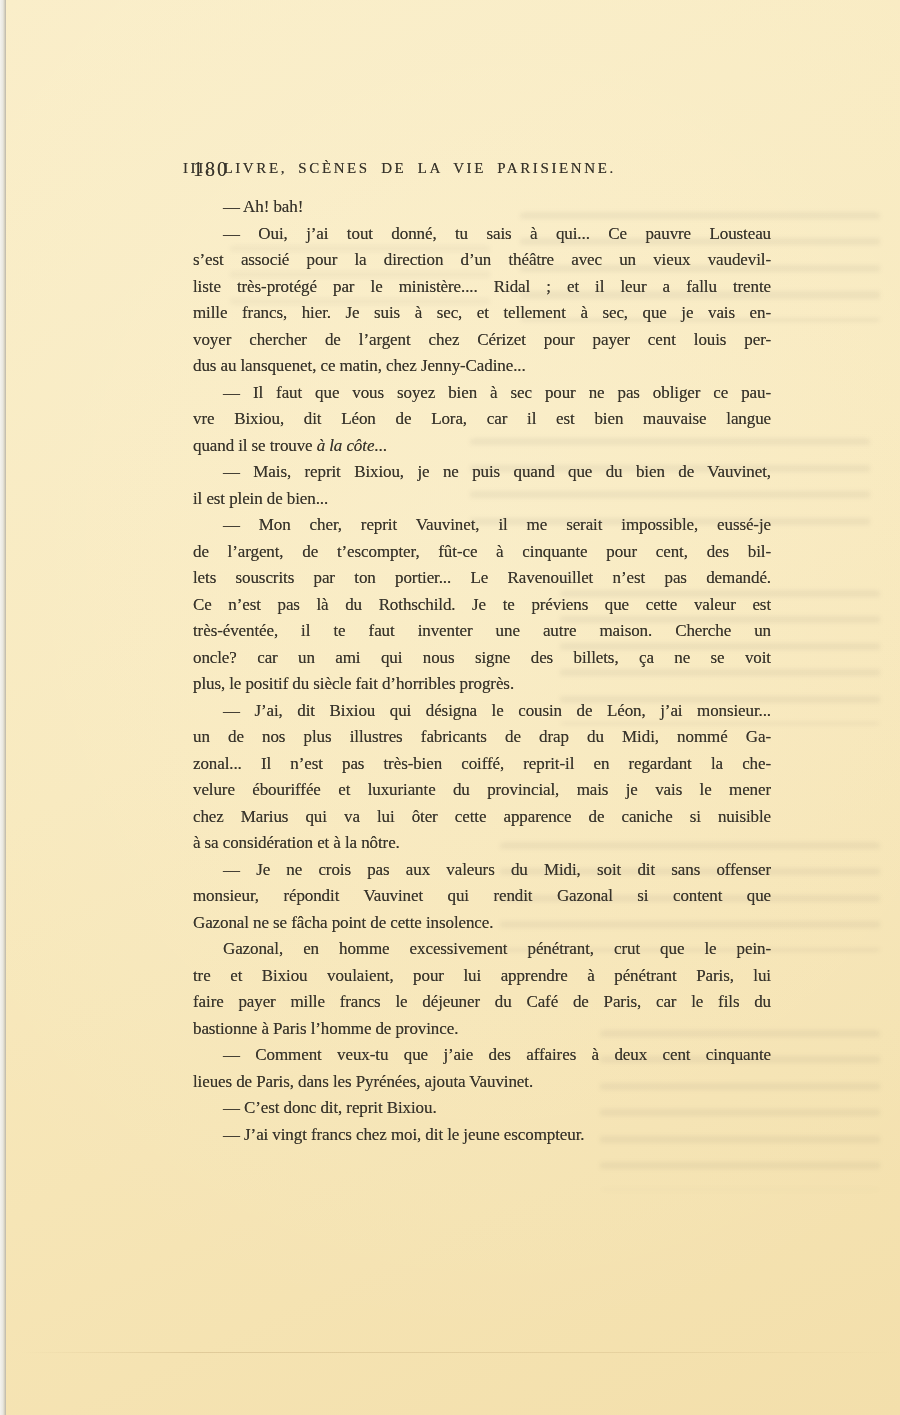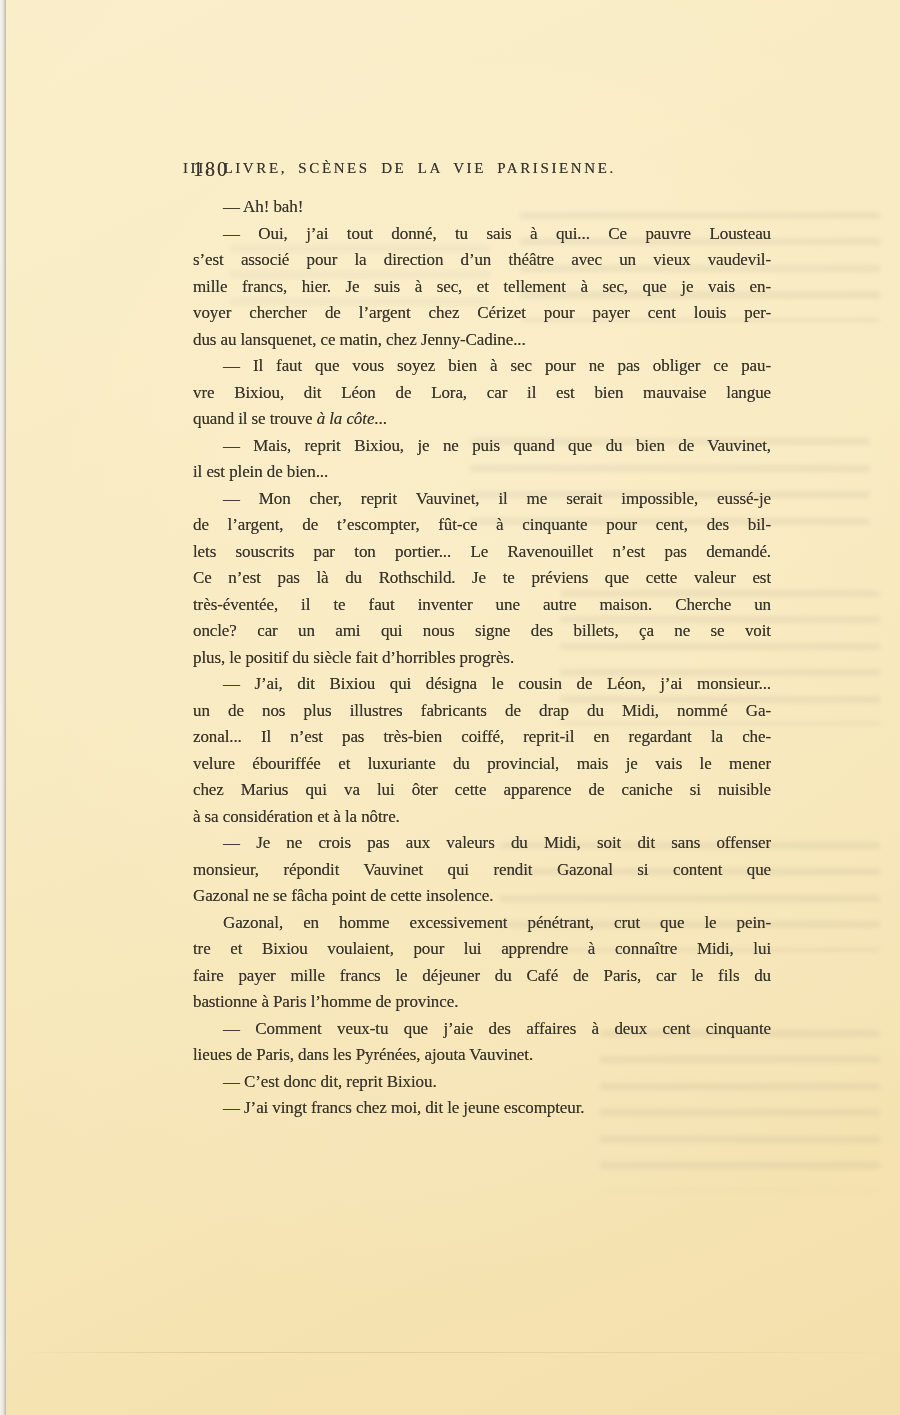--- a/index.html
+++ b/index.html
@@ -103,20 +103,21 @@
       <span class="pagenum">180</span>
       <span class="running-title">III. LIVRE, SCÈNES DE LA VIE PARISIENNE.</span>
     </div>
     <div class="body" id="text-block">
         <div class="paragraph">
           <div class="line last indent"><span>— Ah! bah!</span></div>
         </div>
         <div class="paragraph">
           <div class="line indent"><span>— Oui, j’ai tout donné, tu sais à qui... Ce pauvre Lousteau</span></div>
           <div class="line"><span>s’est associé pour la direction d’un théâtre avec un vieux vaudevil-</span></div>
+          <div class="line"><span>liste très-protégé par le ministère.... Ridal ; et il leur a fallu trente</span></div>
           <div class="line"><span>mille francs, hier. Je suis à sec, et tellement à sec, que je vais en-</span></div>
           <div class="line"><span>voyer chercher de l’argent chez Cérizet pour payer cent louis per-</span></div>
           <div class="line last"><span>dus au lansquenet, ce matin, chez Jenny-Cadine...</span></div>
         </div>
         <div class="paragraph">
           <div class="line indent"><span>— Il faut que vous soyez bien à sec pour ne pas obliger ce pau-</span></div>
           <div class="line"><span>vre Bixiou, dit Léon de Lora, car il est bien mauvaise langue</span></div>
           <div class="line last"><span>quand il se trouve </span><i>à la côte</i><span>...</span></div>
         </div>
         <div class="paragraph">
@@ -140,21 +141,21 @@
           <div class="line"><span>chez Marius qui va lui ôter cette apparence de caniche si nuisible</span></div>
           <div class="line last"><span>à sa considération et à la nôtre.</span></div>
         </div>
         <div class="paragraph">
           <div class="line indent"><span>— Je ne crois pas aux valeurs du Midi, soit dit sans offenser</span></div>
           <div class="line"><span>monsieur, répondit Vauvinet qui rendit Gazonal si content que</span></div>
           <div class="line last"><span>Gazonal ne se fâcha point de cette insolence.</span></div>
         </div>
         <div class="paragraph">
           <div class="line indent"><span>Gazonal, en homme excessivement pénétrant, crut que le pein-</span></div>
-          <div class="line"><span>tre et Bixiou voulaient, pour lui apprendre à connaître Midi, lui</span></div>
+          <div class="line"><span>tre et Bixiou voulaient, pour lui apprendre à pénétrant Paris, lui</span></div>
           <div class="line"><span>faire payer mille francs le déjeuner du Café de Paris, car le fils du</span></div>
           <div class="line last"><span>bastionne à Paris l’homme de province.</span></div>
         </div>
         <div class="paragraph">
           <div class="line indent"><span>— Comment veux-tu que j’aie des affaires à deux cent cinquante</span></div>
           <div class="line last"><span>lieues de Paris, dans les Pyrénées, ajouta Vauvinet.</span></div>
         </div>
         <div class="paragraph">
           <div class="line last indent"><span>— C’est donc dit, reprit Bixiou.</span></div>
         </div>

